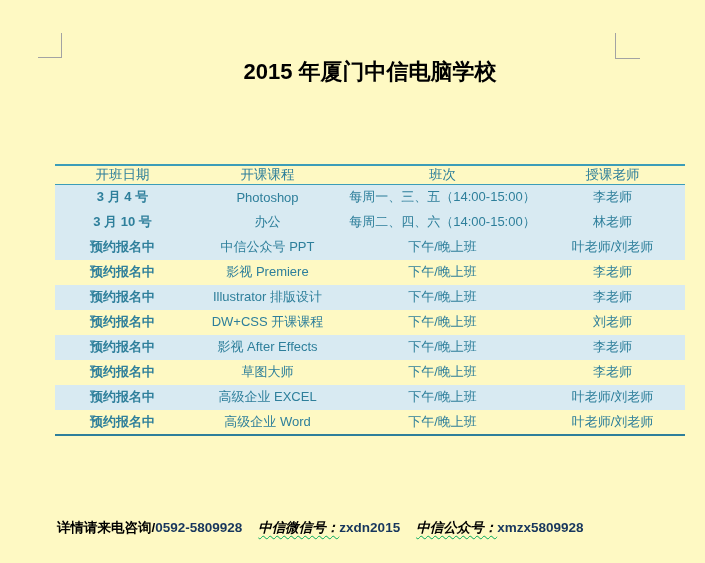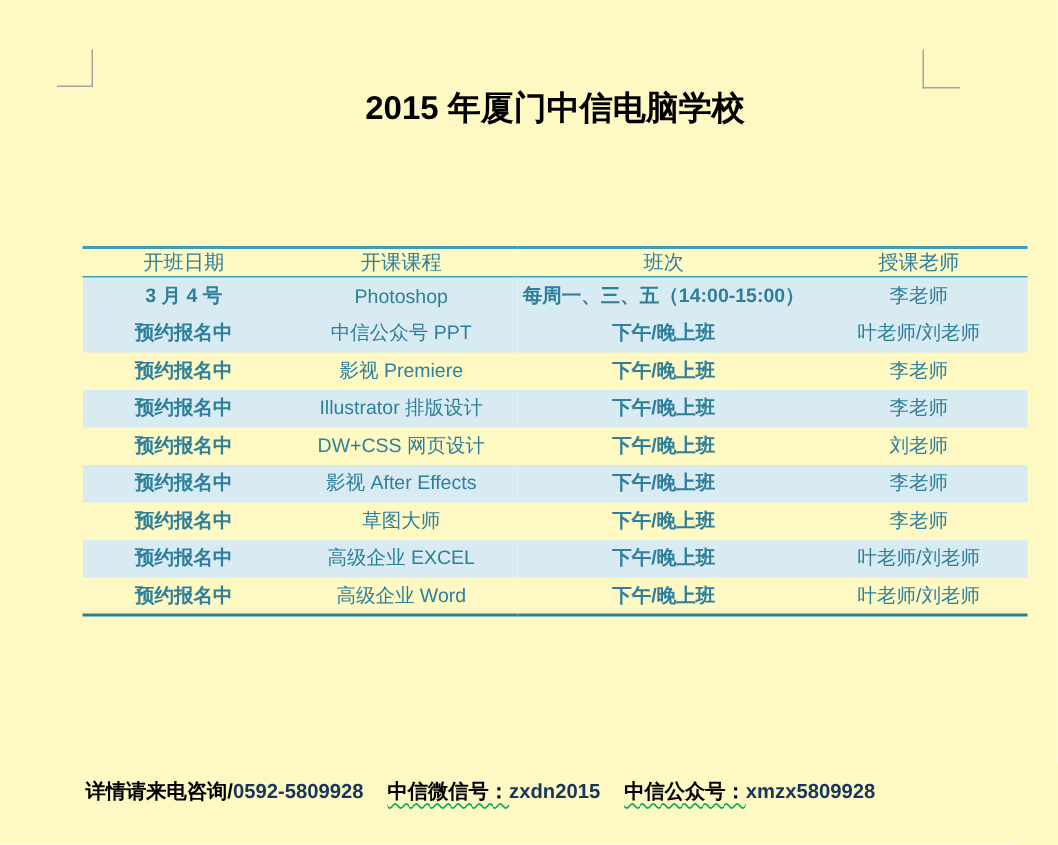--- a/index.html
+++ b/index.html
@@ -45,35 +45,36 @@
     text-align:center; padding:0;
   }
   table.schedule tbody tr { height:25px; }
   table.schedule tbody tr.band { background:#d8eaf2; }
   table.schedule tbody tr:last-child { border-bottom:2px solid #2e7f9b; }
   table.schedule td {
     text-align:center; padding:0; font-size:13px; color:#2e7f9b;
     white-space:nowrap; overflow:hidden;
   }
   td.c-date { font-weight:700; font-size:13.5px; color:#1c5a70; }
-  td.c-schedule { color:#26718b;font-weight:bold; }
+  td.c-schedule { color:#26718b; }
 
   .footer {
     position:absolute; left:57px; top:518px; width:630px;
     font-size:13.5px; line-height:20px; font-weight:700; color:#000;
     white-space:nowrap;
   }
   .footer .gap { margin-left:16px; }
   .navy { color:#17365d; }
   .wavy {
     text-decoration-line:underline;
     text-decoration-style:wavy;
     text-decoration-color:#00a859;
     text-decoration-thickness:1px;
     text-underline-offset:3px;
+    font-style:italic;
   }
 </style>
 </head>
 <body>
 
 <div class="page">
 
   <div class="corner corner-tl"></div>
   <div class="corner corner-tr"></div>
 
@@ -95,40 +96,46 @@
       </tr>
     </thead>
     <tbody>
       <tr class="band">
         <td class="c-date">3 月 4 号</td>
         <td class="c-course">Photoshop</td>
         <td class="c-schedule">每周一、三、五（14:00-15:00）</td>
         <td class="c-teacher">李老师</td>
       </tr>
       <tr class="band">
+        <td class="c-date">3 月 10 号</td>
+        <td class="c-course">办公</td>
+        <td class="c-schedule">每周二、四、六（14:00-15:00）</td>
+        <td class="c-teacher">林老师</td>
+      </tr>
+      <tr class="band">
         <td class="c-date">预约报名中</td>
         <td class="c-course">中信公众号 PPT</td>
         <td class="c-schedule">下午/晚上班</td>
         <td class="c-teacher">叶老师/刘老师</td>
       </tr>
       <tr>
         <td class="c-date">预约报名中</td>
         <td class="c-course">影视 Premiere</td>
         <td class="c-schedule">下午/晚上班</td>
         <td class="c-teacher">李老师</td>
       </tr>
       <tr class="band">
         <td class="c-date">预约报名中</td>
         <td class="c-course">Illustrator 排版设计</td>
         <td class="c-schedule">下午/晚上班</td>
         <td class="c-teacher">李老师</td>
       </tr>
       <tr>
         <td class="c-date">预约报名中</td>
-        <td class="c-course">DW+CSS 网页设计</td>
+        <td class="c-course">DW+CSS 开课课程</td>
         <td class="c-schedule">下午/晚上班</td>
         <td class="c-teacher">刘老师</td>
       </tr>
       <tr class="band">
         <td class="c-date">预约报名中</td>
         <td class="c-course">影视 After Effects</td>
         <td class="c-schedule">下午/晚上班</td>
         <td class="c-teacher">李老师</td>
       </tr>
       <tr>

